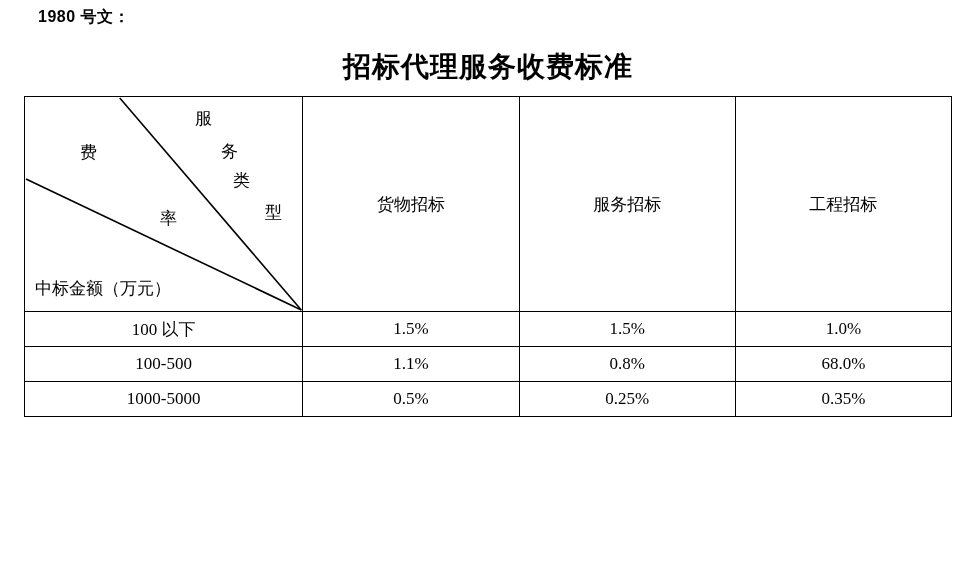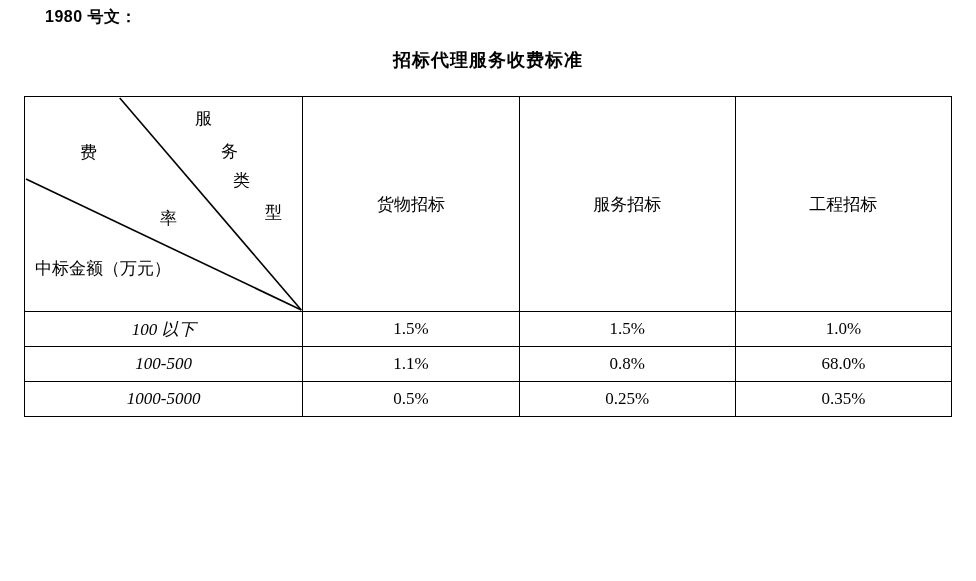--- a/index.html
+++ b/index.html
@@ -16,31 +16,30 @@
     overflow: hidden;
   }
   .doc-note {
     position: absolute;
     left: 38px;
     top: 7px;
     font-family: "Liberation Sans", sans-serif;
     font-weight: bold;
     font-size: 16px;
     letter-spacing: 0.5px;
-    margin-left: 7px;
   }
   .doc-title {
     position: absolute;
     left: 0;
     top: 48px;
     width: 976px;
     text-align: center;
     font-family: "Liberation Serif", serif;
     font-weight: bold;
-    font-size: 18px;
+    font-size: 28px;
     letter-spacing: 1px;
   }
   .table-wrap {
     position: absolute;
     left: 24px;
     top: 96px;
     width: 928px;
   }
   table.fee-table {
     border-collapse: collapse;
@@ -78,31 +77,30 @@
   }
   
   .lbl-fu   { left: 170px; top: 10px; }
   .lbl-wu   { left: 196px; top: 43px; }
   .lbl-lei  { left: 208px; top: 72px; }
   .lbl-xing { left: 240px; top: 104px; }
   
   .lbl-fei  { left: 55px; top: 44px; }
   .lbl-lv   { left: 135px; top: 110px; }
   
-  .lbl-bid  { left: 10px; top: 160px; font-size: 17px; }
+  .lbl-bid  { left: 10px; top: 180px; font-size: 17px; }
 
   .type-header {
     height: 214px;
     font-size: 19px;
     font-family: "Liberation Serif", serif;
   }
   .row-label {
     height: 34px;
     font-size: 17px;
-    font-style: italic;
   }
   .row-value {
     height: 34px;
     font-size: 17px;
     font-family: "Liberation Sans", sans-serif;
   }
 </style>
 </head>
 <body>
 

